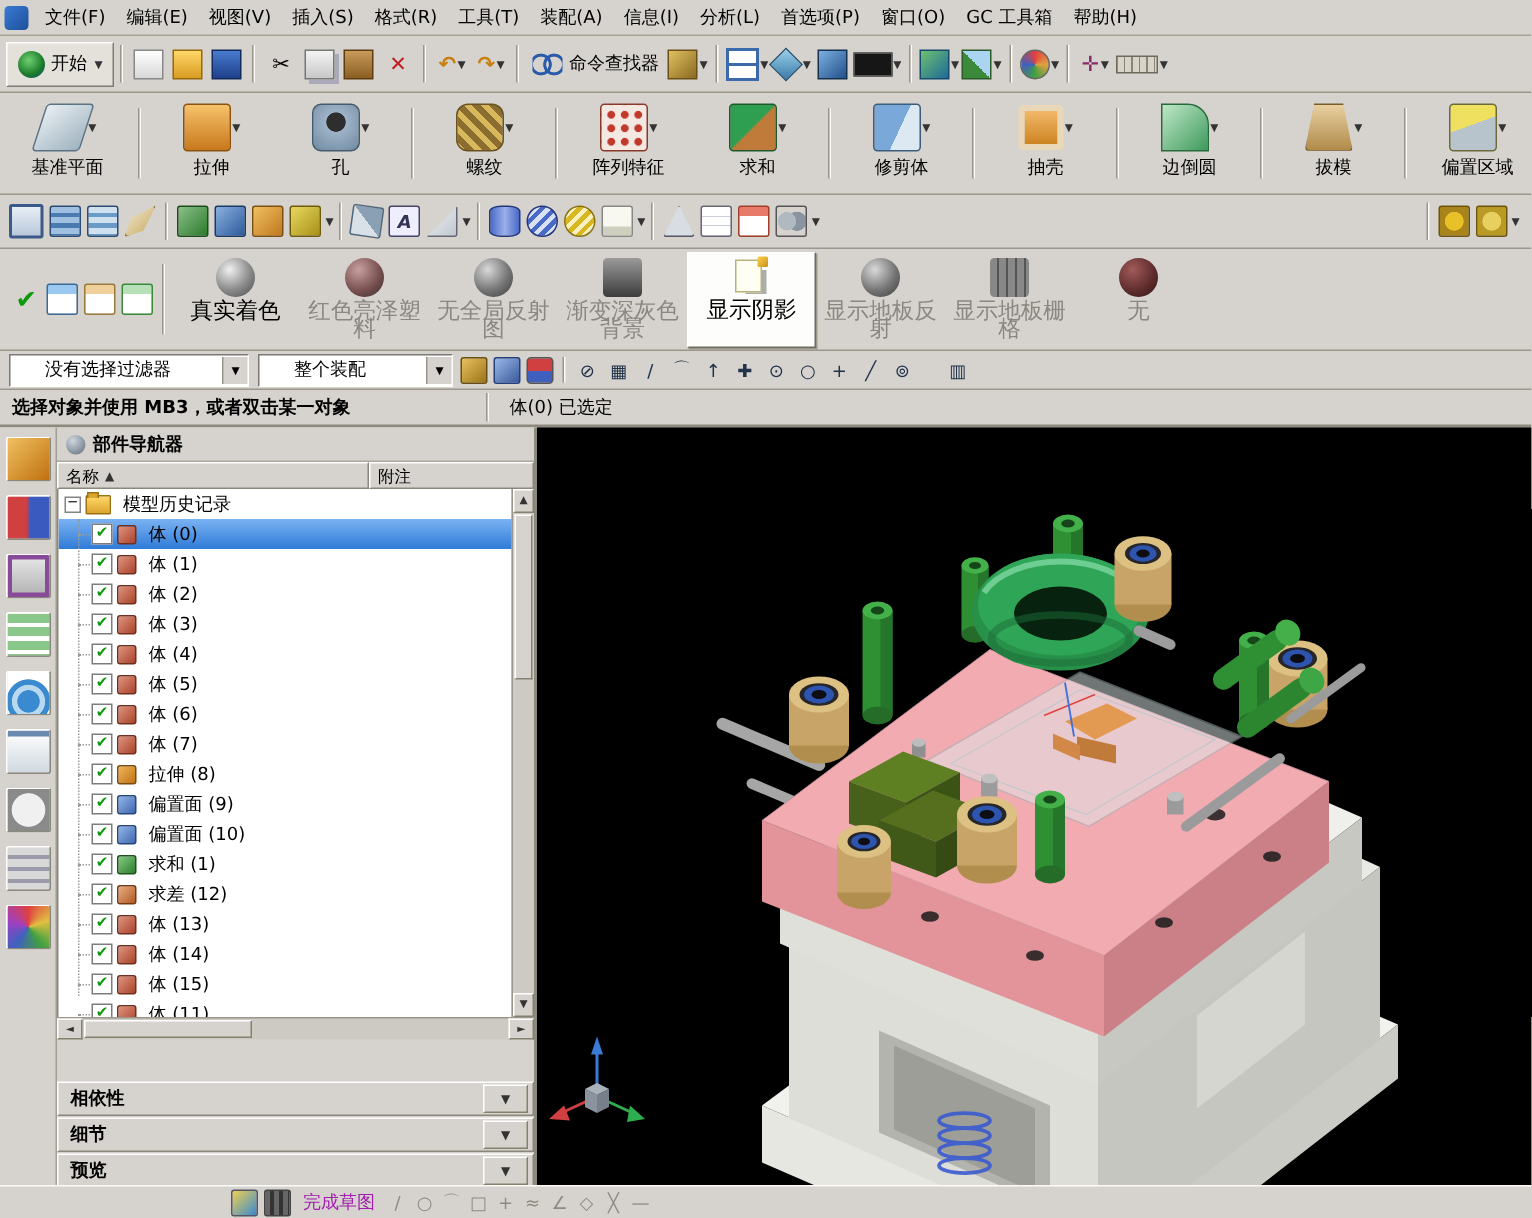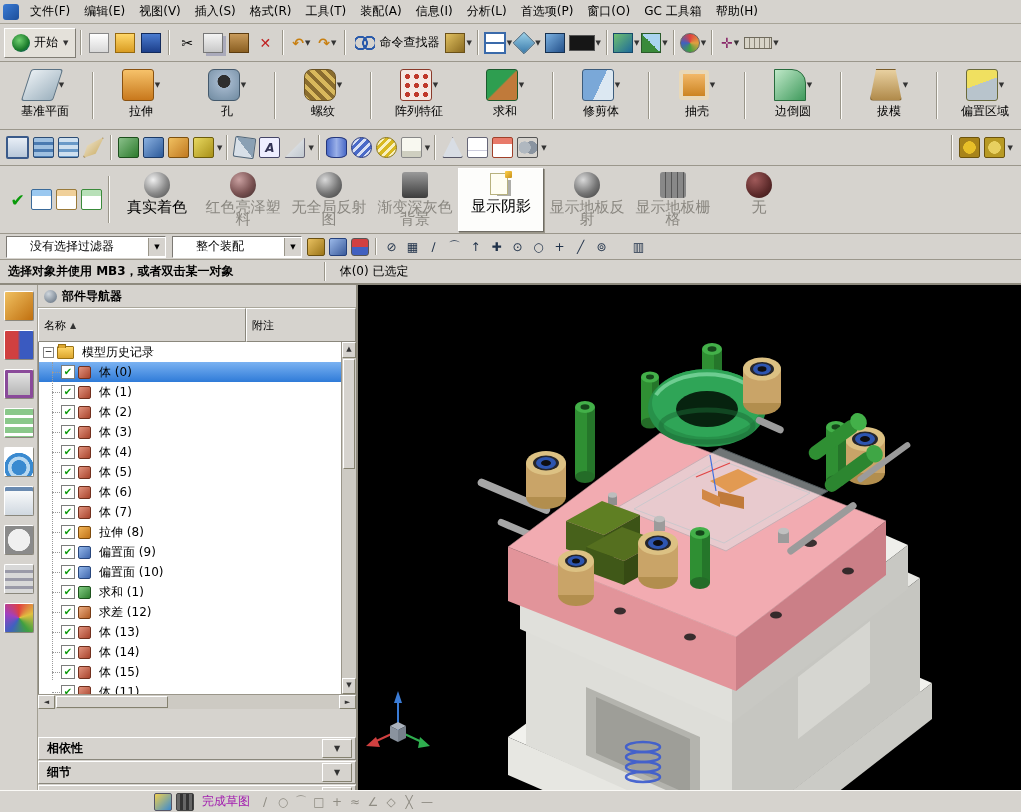--- a/index.html
+++ b/index.html
@@ -50,21 +50,21 @@
   .prompt{top:260px;height:25px;border-bottom:2px solid #8e8a7e}
   .ptxt{font-weight:bold;padding-left:8px;white-space:nowrap}
   .stxt{white-space:nowrap;padding-left:10px}
   
   .main{top:285px;height:505px;background:#d6d3ce}
   .lstrip{position:absolute;left:0;top:0;width:38px;height:100%;background:#d6d3ce;border-right:1px solid #a29e92;box-sizing:border-box;display:flex;flex-direction:column;align-items:center;padding-top:6px;gap:9px}
   .lsi{width:28px;height:28px;border:1px solid;border-color:#fff #8a877c #8a877c #fff;border-radius:2px;flex:0 0 auto}
   .panel{position:absolute;left:38px;top:0;width:320px;height:100%;background:#d6d3ce;border-right:2px solid #8e8a7e;box-sizing:border-box}
   .ptitle{height:22px;display:flex;align-items:center;gap:5px;padding-left:6px;font-weight:bold;border-bottom:1px solid #aaa79b}
   .pticon{width:13px;height:13px;border-radius:50%;background:radial-gradient(circle at 35% 30%,#cfd6dd,#5d6b7a)}
-  .phead{height:34px;display:flex;background:#d6d3ce}
+  .phead{height:18px;display:flex;background:#d6d3ce}
   .col{border:1px solid;border-color:#fff #8a877c #8a877c #fff;display:flex;align-items:center;padding:0 5px;box-sizing:border-box;font-size:11px;gap:4px}
   .col.name{width:208px}
   .col.note{flex:1}
   .sort{font-size:8px;color:#333}
   .tree{position:relative;height:352px;background:#fff;overflow:hidden;border-left:1px solid #8a877c}
   .trow{height:20px;display:flex;align-items:center;white-space:nowrap;width:calc(100% - 14px)}
   .trow.child{padding-left:22px;position:relative}
   .trow.child::before{content:"";position:absolute;left:13px;width:8px;border-top:1px dotted #9a9a9a}
   .tree::after{content:"";position:absolute;left:13px;top:20px;height:318px;border-left:1px dotted #9a9a9a}
   .expand{width:9px;height:9px;border:1px solid #848484;background:#fff;font-size:9px;line-height:7px;text-align:center;margin:0 3px 0 4px;z-index:2}

